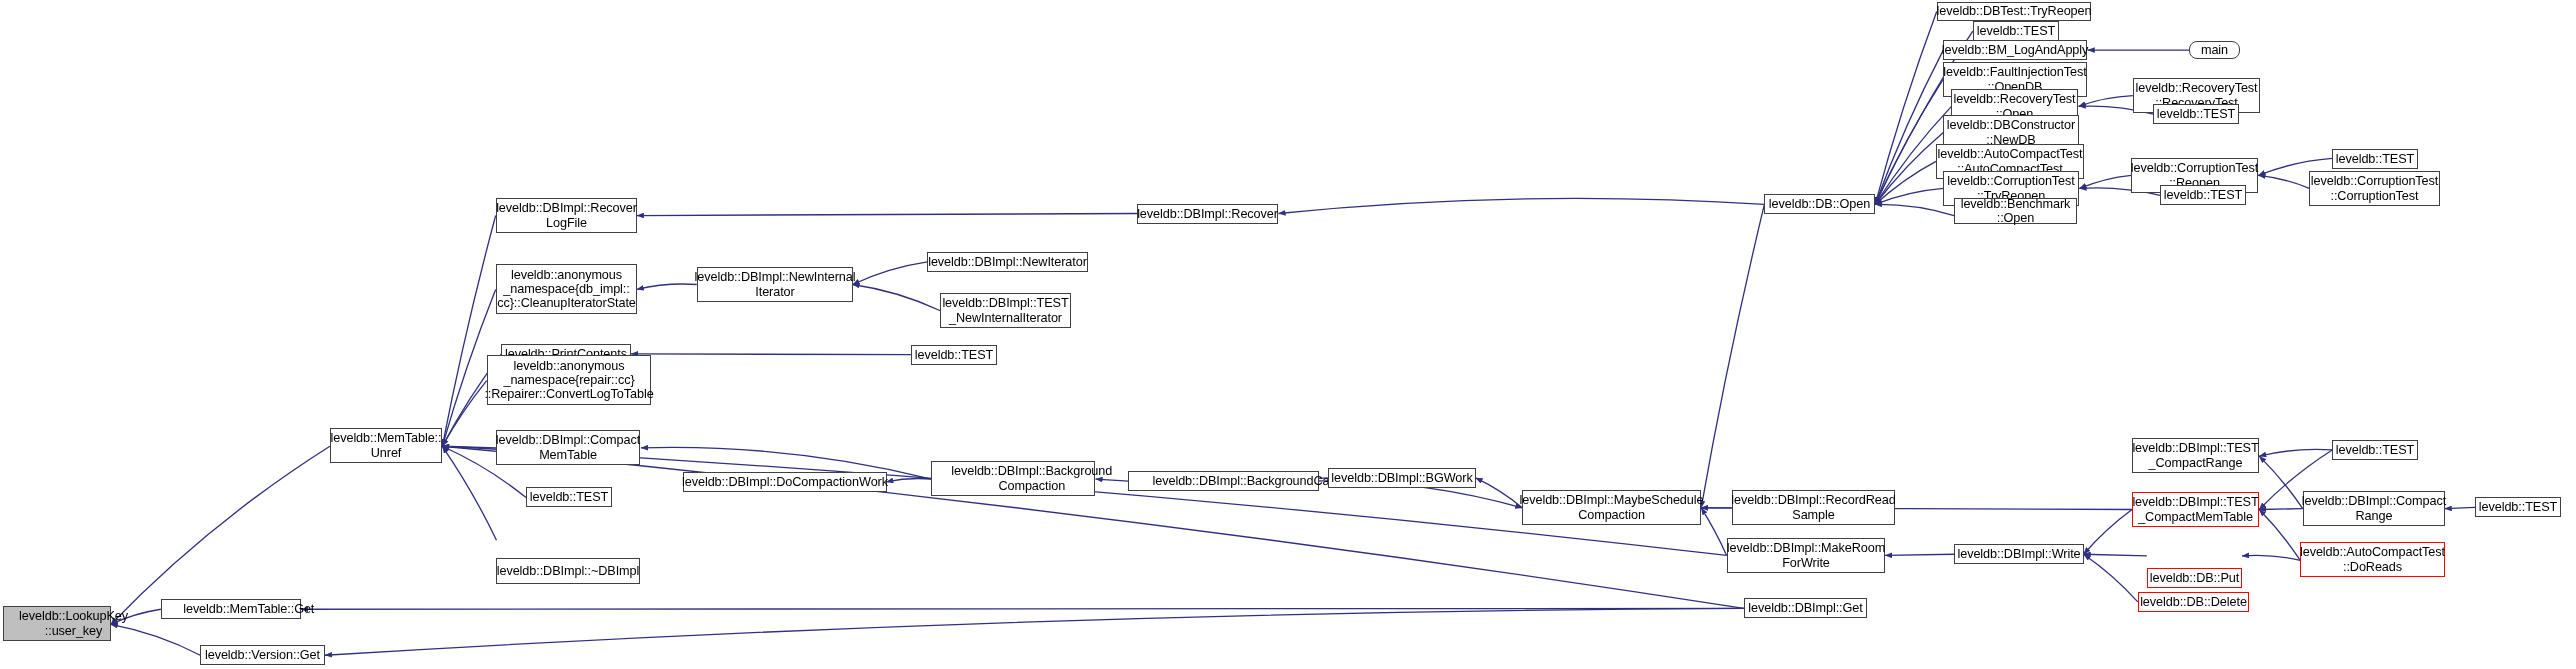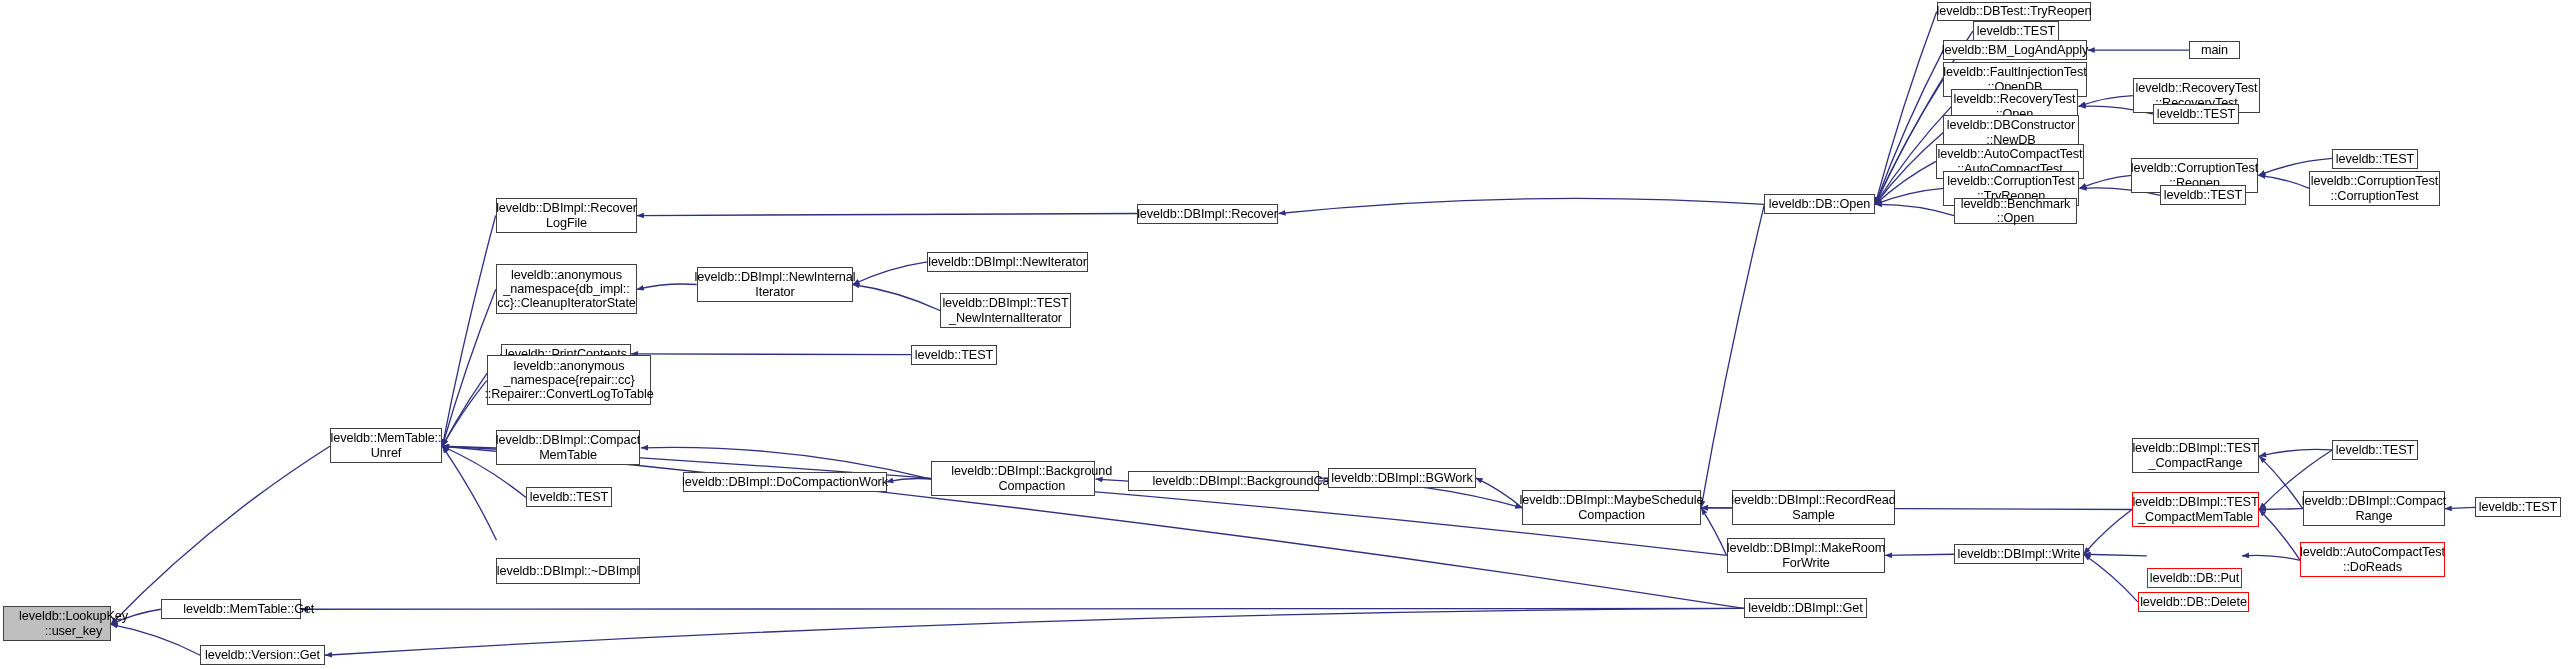--- a/index.html
+++ b/index.html
@@ -166,21 +166,21 @@
       <div class="node" style="left: 2303px; top: 491px; width: 142px; height: 35px;"><span>leveldb::DBImpl::Compact
 Range</span></div>
       <div class="node" style="left: 2332px; top: 440px; width: 86px; height: 19.7px;"><span>leveldb::TEST</span></div>
       <div class="node" style="left: 2475px; top: 497px; width: 86px; height: 19.7px;"><span>leveldb::TEST</span></div>
       <div class="node red" style="left: 2300px; top: 542px; width: 145px; height: 35px;"><span>leveldb::AutoCompactTest
 ::DoReads</span></div>
       <div class="node" style="left: 1764px; top: 194px; width: 111px; height: 19.7px;"><span>leveldb::DB::Open</span></div>
       <div class="node" style="left: 1937px; top: 1.6px; width: 154px; height: 19.7px;"><span>leveldb::DBTest::TryReopen</span></div>
       <div class="node" style="left: 1973px; top: 21.3px; width: 86px; height: 19.7px;"><span>leveldb::TEST</span></div>
       <div class="node" style="left: 1943px; top: 40px; width: 144px; height: 19.7px;"><span>leveldb::BM_LogAndApply</span></div>
-      <div class="node" style="left: 2189px; top: 41px; width: 51px; height: 18px;"><span>main</span></div>
+      <div class="node" style="left: 2189px; top: 41px; width: 51px; height: 18px; border-radius: 8px;"><span>main</span></div>
       <div class="node" style="left: 1943px; top: 62px; width: 144px; height: 35px;"><span>leveldb::FaultInjectionTest
 ::OpenDB</span></div>
       <div class="node" style="left: 1951px; top: 89px; width: 127px; height: 35px;"><span>leveldb::RecoveryTest
 ::Open</span></div>
       <div class="node" style="left: 2133px; top: 78px; width: 127px; height: 35px;"><span>leveldb::RecoveryTest
 ::RecoveryTest</span></div>
       <div class="node" style="left: 2153px; top: 104px; width: 86px; height: 19.7px;"><span>leveldb::TEST</span></div>
       <div class="node" style="left: 1943px; top: 115px; width: 136px; height: 35px; align-items: center;"><span>leveldb::DBConstructor
 ::NewDB</span></div>
       <div class="node" style="left: 1936px; top: 144px; width: 148px; height: 35px;"><span>leveldb::AutoCompactTest

